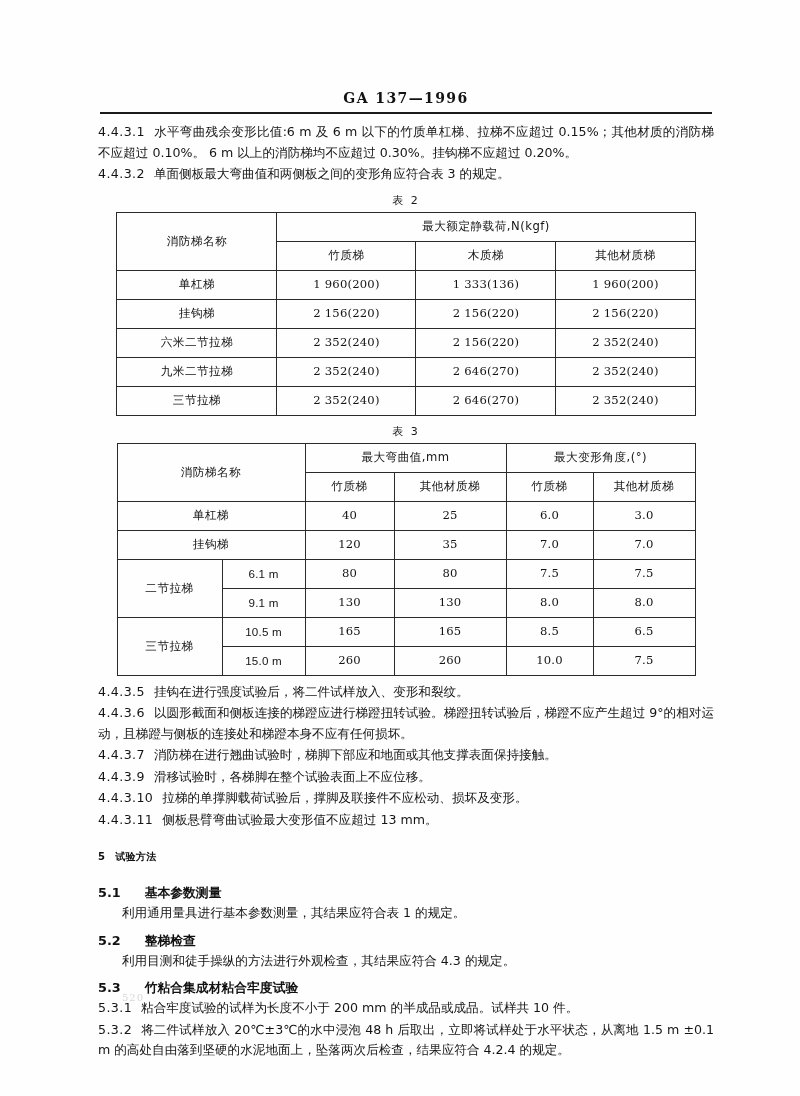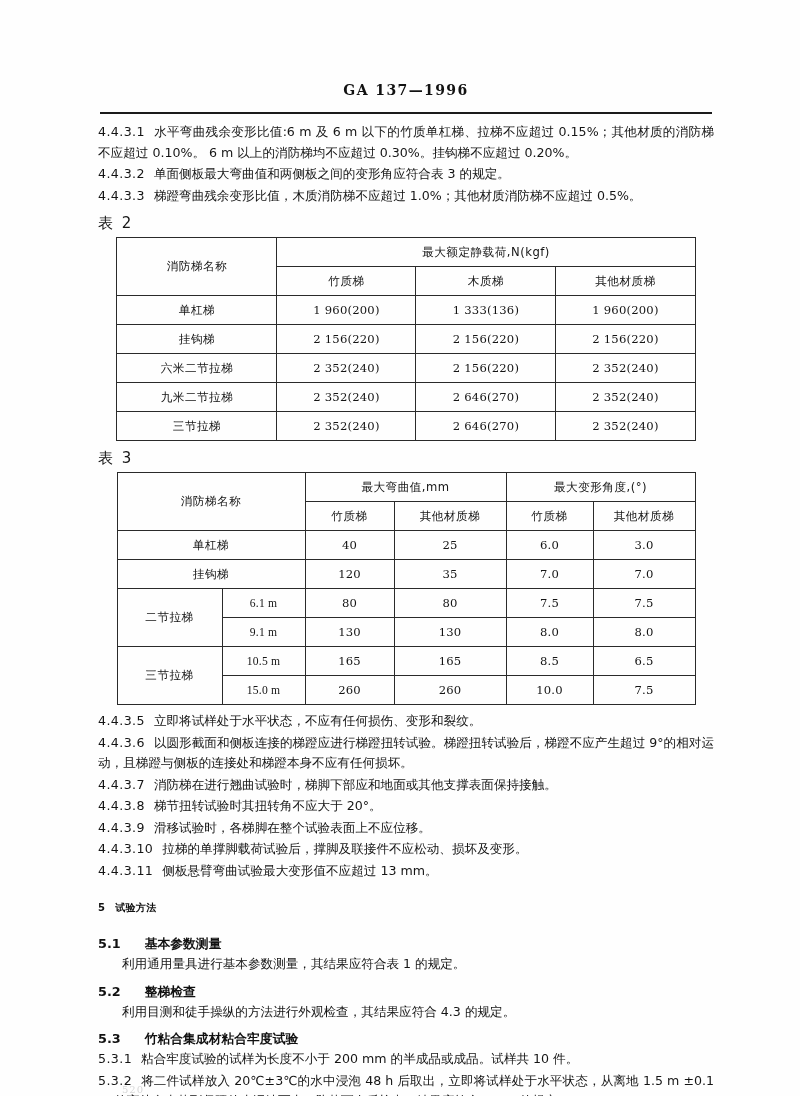--- a/index.html
+++ b/index.html
@@ -22,21 +22,21 @@
     left: 0; top: 0;
     width: 800px;
     height: 1096px;
     background: #fefefe;
   }
 
   
   .header {
     position: absolute;
     left: 100px;
-    top: 80px;
+    top: 88px;
     width: 612px;
     text-align: center;
   }
   .header .std-no {
     font-family: "DejaVu Serif", "Liberation Serif", serif;
     font-weight: bold;
     font-size: 14px;
     letter-spacing: 1.4px;
     color: #121212;
   }
@@ -86,21 +86,22 @@
     margin: 7px 0 0 0;
     font-size: 12.8px;
     font-weight: bold;
     line-height: 20px;
   }
   .sub-head .num { margin-right: 24px; }
 
   
   .table-wrap { margin: 8px 0 6px 0; }
   .table-caption {
-    font-size: 15px;
+    text-align: center;
+    font-size: 11px;
     letter-spacing: 2px;
     margin: 3px 0 4px 0;
     color: #151515;
   }
   table.std {
     border-collapse: collapse;
     width: 578px;
     margin: 0 auto;
     font-size: 11.6px;
     color: #141414;
@@ -115,29 +116,29 @@
     height: 20px;
     line-height: 15px;
     letter-spacing: 0.5px;
   }
   table.std th.hdr-span { font-size: 11.6px; }
   table.std td.num-cell {
     font-family: "DejaVu Serif", "Liberation Serif", serif;
     letter-spacing: 0.2px;
   }
   table.std td.len-cell {
-    font-family: Liberation Serif, serif;
+    font-family: Liberation Sans, sans-serif;
     letter-spacing: 0.2px;
   }
 
   
   .folio {
     position: absolute;
     left: 122px;
-    top: 1084px;
+    top: 992px;
     font-size: 10px;
     color: #d8d8d8;
     font-family: "DejaVu Serif", "Liberation Serif", serif;
     letter-spacing: 1px;
   }
 
   
   .watermark {
     position: absolute;
     left: 120px;
@@ -165,23 +166,20 @@
   <div class="content">
 
     <p class="clause">
       <span class="num">4.4.3.1</span><span>水平弯曲残余变形比值:6 m 及 6 m 以下的竹质单杠梯、拉梯不应超过 0.15%；其他材质的消防梯不应超过 0.10%。 6 m 以上的消防梯均不应超过 0.30%。挂钩梯不应超过 0.20%。</span>
     </p>
 
     <p class="clause">
       <span class="num">4.4.3.2</span><span>单面侧板最大弯曲值和两侧板之间的变形角应符合表 3 的规定。</span>
     </p>
 
-    <p class="clause">
-      <span class="num">4.4.3.3</span><span>梯蹬弯曲残余变形比值，木质消防梯不应超过 1.0%；其他材质消防梯不应超过 0.5%。</span>
-    </p>
 
     <div class="table-wrap">
       <div class="table-caption">表 2</div>
       <table class="std">
         <colgroup>
           <col style="width:160px">
           <col style="width:139px">
           <col style="width:140px">
           <col style="width:139px">
         </colgroup>
@@ -298,30 +296,27 @@
             <td class="num-cell">260</td>
             <td class="num-cell">260</td>
             <td class="num-cell">10.0</td>
             <td class="num-cell">7.5</td>
           </tr>
         </tbody>
       </table>
     </div>
 
     <p class="clause">
-      <span class="num">4.4.3.5</span><span>立即将试样处于水平状态，不应有任何损伤、变形和裂纹。</span>
+      <span class="num">4.4.3.5</span><span>挂钩在进行强度试验后，将二件试样放入、变形和裂纹。</span>
     </p>
     <p class="clause">
       <span class="num">4.4.3.6</span><span>以圆形截面和侧板连接的梯蹬应进行梯蹬扭转试验。梯蹬扭转试验后，梯蹬不应产生超过 9°的相对运动，且梯蹬与侧板的连接处和梯蹬本身不应有任何损坏。</span>
     </p>
     <p class="clause">
       <span class="num">4.4.3.7</span><span>消防梯在进行翘曲试验时，梯脚下部应和地面或其他支撑表面保持接触。</span>
-    </p>
-    <p class="clause">
-      <span class="num">4.4.3.8</span><span>梯节扭转试验时其扭转角不应大于 20°。</span>
     </p>
     <p class="clause">
       <span class="num">4.4.3.9</span><span>滑移试验时，各梯脚在整个试验表面上不应位移。</span>
     </p>
     <p class="clause">
       <span class="num">4.4.3.10</span><span>拉梯的单撑脚载荷试验后，撑脚及联接件不应松动、损坏及变形。</span>
     </p>
     <p class="clause">
       <span class="num">4.4.3.11</span><span>侧板悬臂弯曲试验最大变形值不应超过 13 mm。</span>
     </p>

